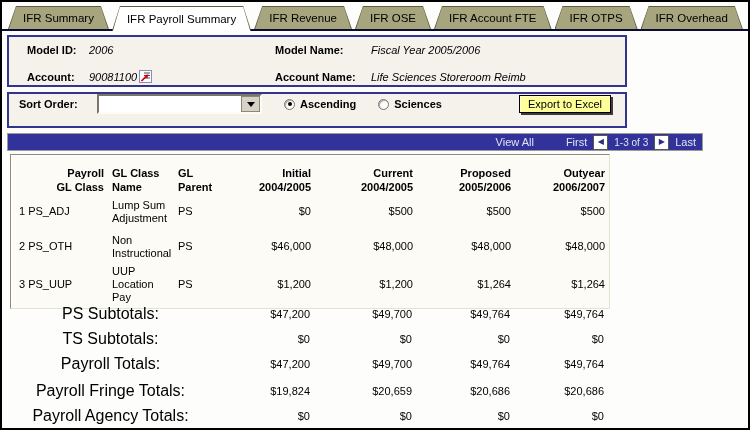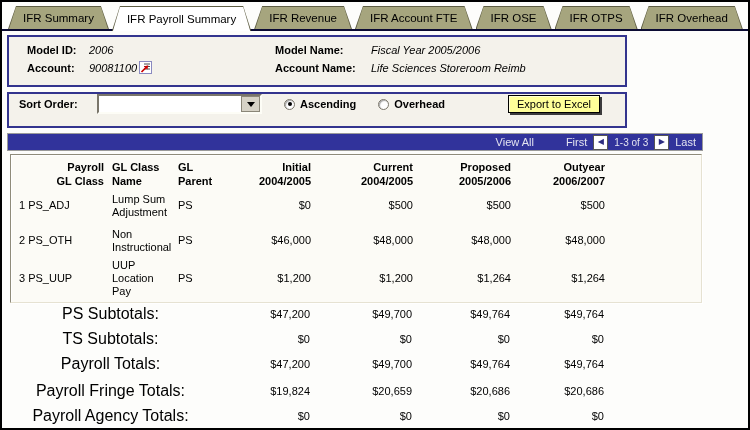--- a/index.html
+++ b/index.html
@@ -20,54 +20,54 @@
     clip-path:polygon(8px 0,calc(100% - 8px) 0,100% 100%,0 100%);}
   .tab::after{content:"";position:absolute;inset:1px 1px 0 1px;background:#a6a57e;
     clip-path:polygon(7px 0,calc(100% - 7px) 0,100% 100%,0 100%);}
   .tab .tlabel{position:relative;z-index:2;font-size:11.5px;white-space:nowrap;}
   .tab.active{height:25px;}
   .tab.active::after{background:#ffffff;}
   .tab-underline{position:absolute;top:27px;left:0;right:0;height:2px;background:#0b0b33;z-index:1;}
   
   .navy-box{position:absolute;left:5px;width:620px;border:2px solid #33348e;background:#f4f2eb;box-sizing:border-box;}
   .model-box{top:33px;height:52px;}
-  .model-grid{display:grid;grid-template-columns:62px 186px 96px 1fr;row-gap:5px;padding:7px 0 0 18px;align-items:baseline;}
+  .model-grid{display:grid;grid-template-columns:62px 186px 96px 1fr;row-gap:14px;padding:7px 0 0 18px;align-items:baseline;}
   .flabel{font-weight:bold;font-size:11px;white-space:nowrap;}
   .fvalue{font-size:11px;white-space:nowrap;display:flex;align-items:center;gap:2px;font-style:italic;}
   .xfer-icon{width:13px;height:13px;display:inline-block;vertical-align:-2px;}
   
   .sort-box{top:90px;height:36px;display:flex;align-items:center;padding:0 8px 12px 10px;}
   .sort-label{width:78px;}
   .dropdown{width:165px;height:20px;background:#fff;display:flex;box-sizing:border-box;
     border-top:2px solid #7a766a;border-left:2px solid #7a766a;border-bottom:2px solid #fdfdf6;border-right:2px solid #fdfdf6;}
   .dd-value{flex:1;font-size:11px;padding:2px 3px;}
   .dd-btn{width:17px;background:#d6d2c6;border:1px solid #8a8678;display:flex;align-items:center;justify-content:center;}
   .dd-arrow{width:0;height:0;border-left:4px solid transparent;border-right:4px solid transparent;border-top:5px solid #000;}
   .radio-group{display:flex;align-items:center;margin-left:22px;gap:5px;}
   .radio{width:11px;height:11px;border-radius:50%;background:#fff;box-sizing:border-box;
     border:1px solid #7a766a;box-shadow:inset 1px 1px 1px rgba(0,0,0,.35);display:flex;align-items:center;justify-content:center;}
   .radio.checked::after{content:"";width:4px;height:4px;border-radius:50%;background:#000;}
   .radio-label{font-weight:bold;font-size:11px;}
-  .export-btn{margin-left:auto;margin-right:17px;background:#ffff99;border:1px solid #000;
+  .export-btn{margin-left:auto;margin-right:6px;background:#ffff99;border:1px solid #000;
     box-shadow:2px 2px 0 0 #3c3c3c, inset 1px 1px 0 #ffffd8;font-size:11px;
     font-family:"Liberation Sans","DejaVu Sans",sans-serif;padding:2px 8px;cursor:pointer;}
   
   .navbar{position:absolute;top:131px;left:5px;width:696px;height:18px;background:#31339b;
     border:1px solid #9a9a9a;box-sizing:border-box;display:flex;align-items:center;justify-content:flex-end;
     color:#e3e3f0;font-size:11px;padding-right:6px;gap:6px;}
   .nav-link{cursor:pointer;white-space:nowrap;}
   .nav-viewall{margin-right:26px;}
   .nav-pagebtn{width:13px;height:13px;background:#fff;border:1px solid #555;display:flex;align-items:center;
     justify-content:center;font-size:8px;color:#2d2d80;cursor:pointer;line-height:1;}
   .nav-range{font-size:10px;}
   
   .cols{display:grid;grid-template-columns:92px 72px 45px 90px 102px 98px 94px;}
-  .grid-frame{position:absolute;top:152px;left:8px;width:692px;box-sizing:border-box;background:#fcfbf6;
+  .grid-frame{position:absolute;top:152px;left:8px;width:600px;box-sizing:border-box;background:#fcfbf6;
     border:1px solid;border-color:#8f8b7a #e6e2d2 #e6e2d2 #8f8b7a;box-shadow:inset 1px 1px 0 #ffffff, 1px 1px 0 #ffffff;
-    padding:2px 0 4px 1px;}
+    padding:8px 0 4px 1px;}
   .hcell{font-weight:bold;font-size:11px;padding-top:4px;line-height:1.25;}
   .cell{font-size:11px;line-height:1.2;}
   .ta-r{text-align:right;}
   .ta-l{text-align:left;}
   .grid-row{align-items:center;min-height:35px;}
   .cell.c1{padding-left:7px;white-space:nowrap;}
   .cell.c2{padding-right:4px;}
   .hcell.c1{padding-right:0;}
   
   .summary{position:absolute;top:299px;left:8px;width:612px;padding-left:1px;box-sizing:content-box;}
@@ -85,24 +85,24 @@
     <div class="tab">
         <span class="tlabel">IFR Summary</span>
       </div>
     <div class="tab active">
         <span class="tlabel">IFR Payroll Summary</span>
       </div>
     <div class="tab">
         <span class="tlabel">IFR Revenue</span>
       </div>
     <div class="tab">
+        <span class="tlabel">IFR OSE</span>
+      </div>
+    <div class="tab">
         <span class="tlabel">IFR Account FTE</span>
-      </div>
-    <div class="tab">
-        <span class="tlabel">IFR OSE</span>
       </div>
     <div class="tab">
         <span class="tlabel">IFR OTPS</span>
       </div>
     <div class="tab">
         <span class="tlabel">IFR Overhead</span>
       </div>
   </div>
   <div class="tab-underline"></div>
 
@@ -137,21 +137,21 @@
       <span class="dd-btn">
           <span class="dd-arrow"></span>
         </span>
     </div>
     <span class="radio-group">
       <span class="radio checked"></span>
       <span class="radio-label">Ascending</span>
     </span>
     <span class="radio-group">
       <span class="radio"></span>
-      <span class="radio-label">Overhead</span>
+      <span class="radio-label">Sciences</span>
     </span>
     <button class="export-btn">Export to Excel</button>
   </div>
 
   <div class="navbar">
     <span class="nav-link nav-viewall">View All</span>
     <span class="nav-link">First</span>
     <span class="nav-pagebtn">
         <span>◀</span>
       </span>

